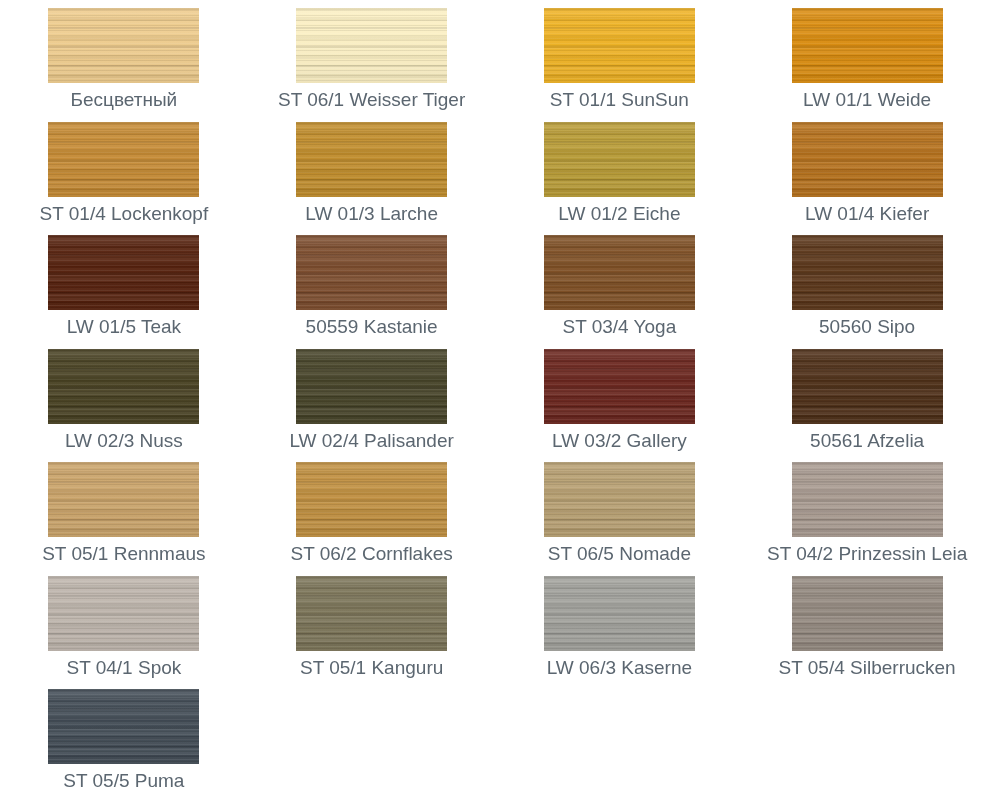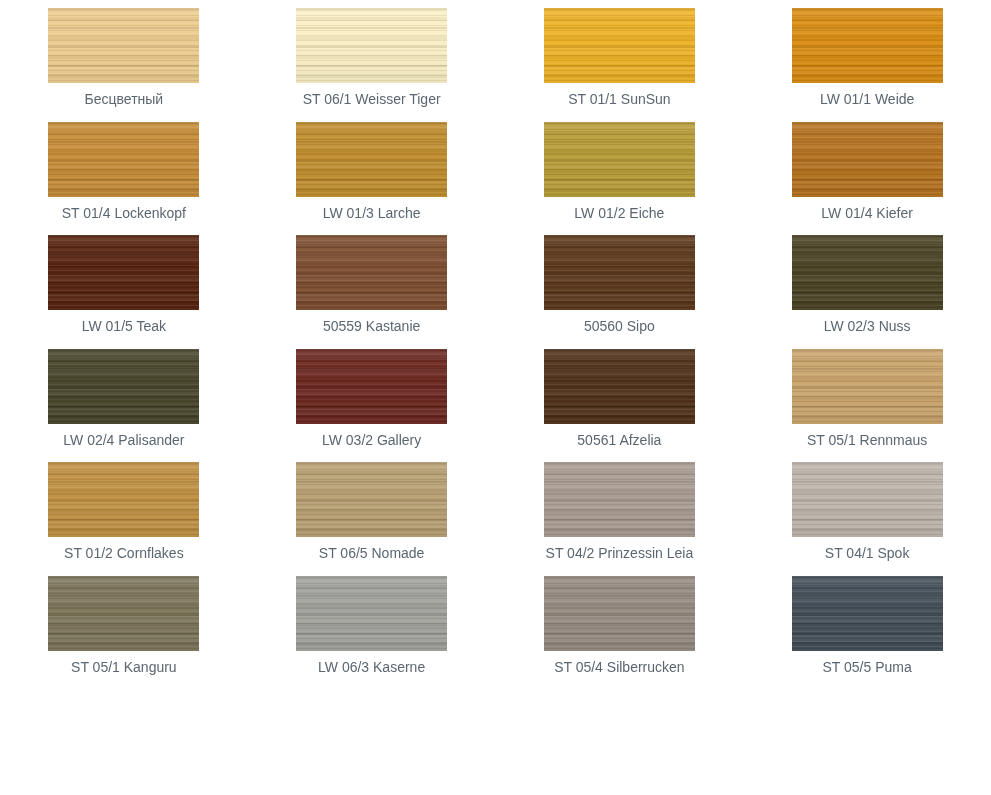--- a/index.html
+++ b/index.html
@@ -89,21 +89,21 @@
       rgba(255,255,255,0.00) 35%,
       rgba(0,0,0,0.025) 78%,
       rgba(0,0,0,0.05) 100%
     );
     z-index: 2;
     pointer-events: none;
   }
 
   .swatch-label {
     margin-top: 8px;
-    font-size: 14px;
+    font-size: 19px;
     line-height: 17px;
     color: #5b6670;
     text-align: center;
     white-space: nowrap;
     font-family: "Liberation Sans", sans-serif;
   }
 </style>
 </head>
 <body>
 
@@ -142,20 +142,24 @@
     </div>
     <div class="swatch-cell">
       <div class="swatch-chip" style="background-color: rgb(85, 32, 12);"></div>
       <div class="swatch-label">LW 01/5 Teak</div>
     </div>
     <div class="swatch-cell">
       <div class="swatch-chip" style="background-color: rgb(123, 75, 44);"></div>
       <div class="swatch-label">50559 Kastanie</div>
     </div>
     <div class="swatch-cell">
+      <div class="swatch-chip" style="background-color: rgb(125, 78, 35);"></div>
+      <div class="swatch-label">ST 03/4 Yoga</div>
+    </div>
+    <div class="swatch-cell">
       <div class="swatch-chip" style="background-color: rgb(90, 53, 24);"></div>
       <div class="swatch-label">50560 Sipo</div>
     </div>
     <div class="swatch-cell">
       <div class="swatch-chip" style="background-color: rgb(71, 64, 33);"></div>
       <div class="swatch-label">LW 02/3 Nuss</div>
     </div>
     <div class="swatch-cell">
       <div class="swatch-chip" style="background-color: rgb(69, 66, 39);"></div>
       <div class="swatch-label">LW 02/4 Palisander</div>
@@ -167,21 +171,21 @@
     <div class="swatch-cell">
       <div class="swatch-chip" style="background-color: rgb(77, 46, 22);"></div>
       <div class="swatch-label">50561 Afzelia</div>
     </div>
     <div class="swatch-cell">
       <div class="swatch-chip" style="background-color: rgb(201, 162, 104);"></div>
       <div class="swatch-label">ST 05/1 Rennmaus</div>
     </div>
     <div class="swatch-cell">
       <div class="swatch-chip" style="background-color: rgb(192, 143, 63);"></div>
-      <div class="swatch-label">ST 01/2 Cornflakes</div>
+      <div class="swatch-label">ST 06/2 Cornflakes</div>
     </div>
     <div class="swatch-cell">
       <div class="swatch-chip" style="background-color: rgb(183, 159, 113);"></div>
       <div class="swatch-label">ST 06/5 Nomade</div>
     </div>
     <div class="swatch-cell">
       <div class="swatch-chip" style="background-color: rgb(168, 154, 144);"></div>
       <div class="swatch-label">ST 04/2 Prinzessin Leia</div>
     </div>
     <div class="swatch-cell">

